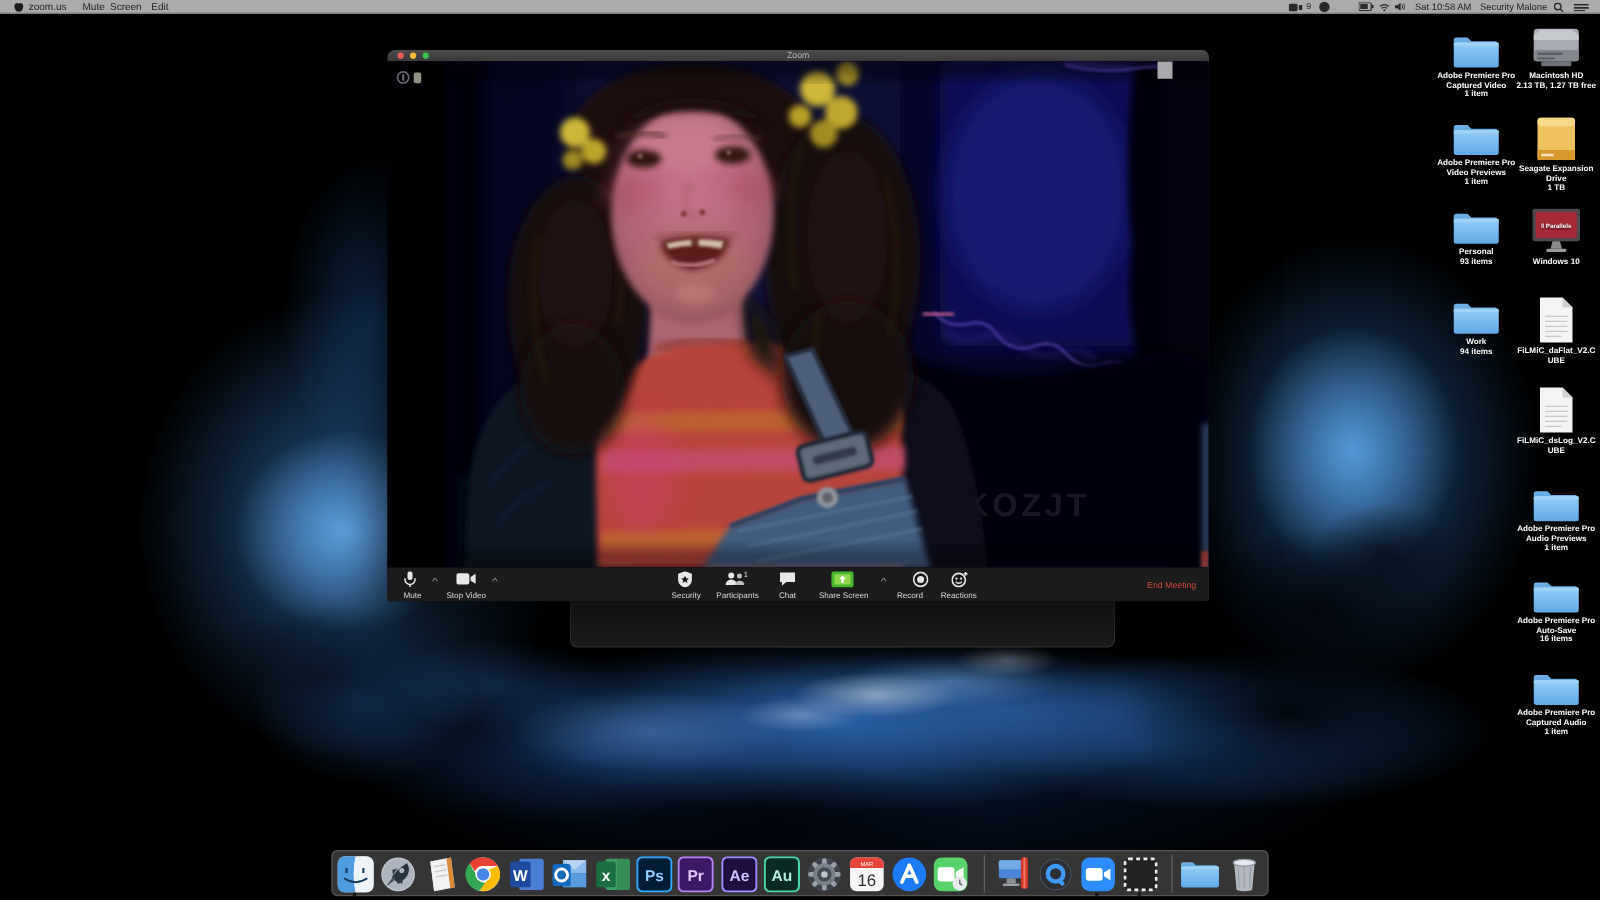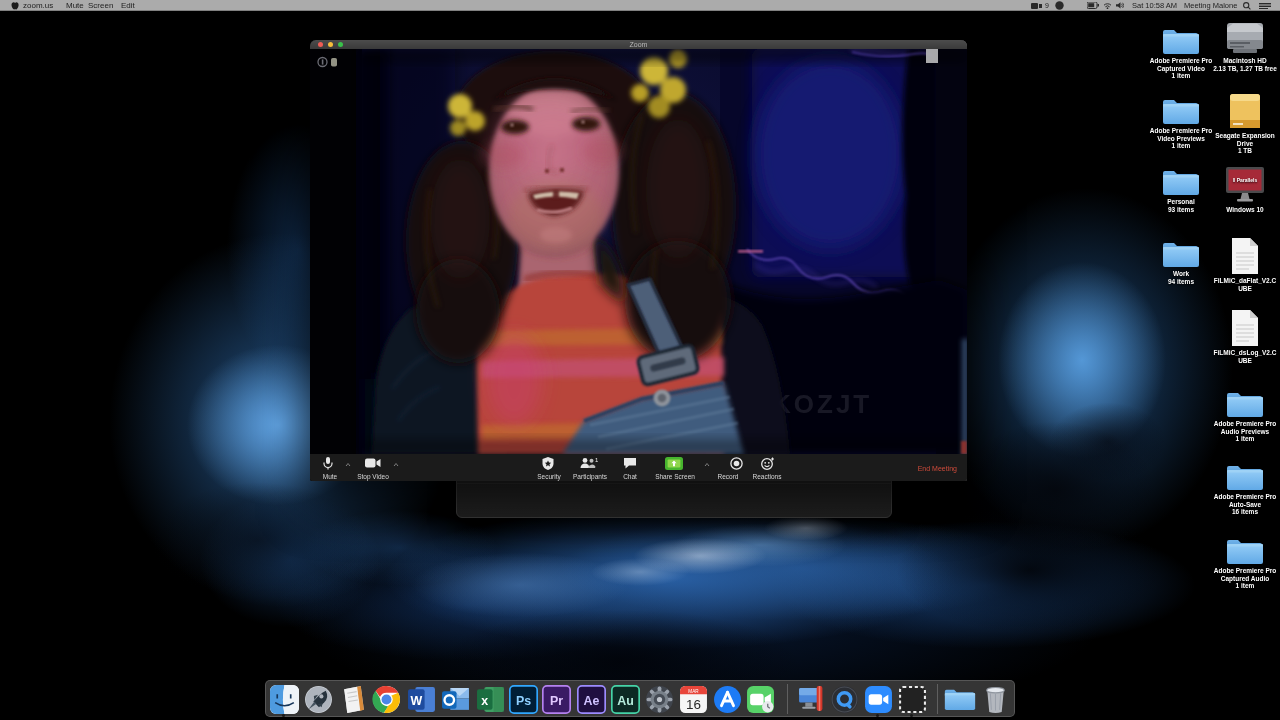--- a/index.html
+++ b/index.html
@@ -85,21 +85,21 @@
     </svg>
   <svg class="mi" style="left:1103px;top:2px" width="9" height="7">
       <path d="M1 3.2 a5 5 0 0 1 7 0 M2.4 4.8 a3 3 0 0 1 4.2 0" stroke="#2a2a2a" stroke-width="1" fill="none"></path>
       <circle cx="4.5" cy="6.2" r="0.9" fill="#2a2a2a"></circle>
     </svg>
   <svg class="mi" style="left:1115px;top:2px" width="9" height="7">
       <path d="M1 2.2 L3 2.2 L5.5 0.2 L5.5 6.6 L3 4.6 L1 4.6 Z" fill="#2a2a2a"></path>
       <path d="M6.5 1.8 q1.6 1.6 0 3.2 M7.6 0.8 q2.6 2.6 0 5.2" stroke="#2a2a2a" stroke-width=".8" fill="none"></path>
     </svg>
   <span class="mi" style="left:1132px;font-size:7.5px">Sat 10:58 AM</span>
-  <span class="mi" style="left:1184px;font-size:7.5px">Meeting Malone</span>
+  <span class="mi" style="left:1184px;font-size:7.5px">Security Malone</span>
   <svg class="mi" style="left:1243px;top:2px" width="8" height="8">
       <circle cx="3.2" cy="3.2" r="2.6" fill="none" stroke="#2a2a2a" stroke-width="1.1"></circle>
       <line x1="5.2" y1="5.2" x2="7.4" y2="7.4" stroke="#2a2a2a" stroke-width="1.1"></line>
     </svg>
   <svg class="mi" style="left:1259px;top:3px" width="12" height="6">
       <rect y="0" width="12" height="1.4" fill="#2a2a2a"></rect>
       <rect y="2.6" width="12" height="1.4" fill="#2a2a2a"></rect>
       <rect y="5" width="9" height="1.2" fill="#2a2a2a"></rect>
     </svg>
 </div>

